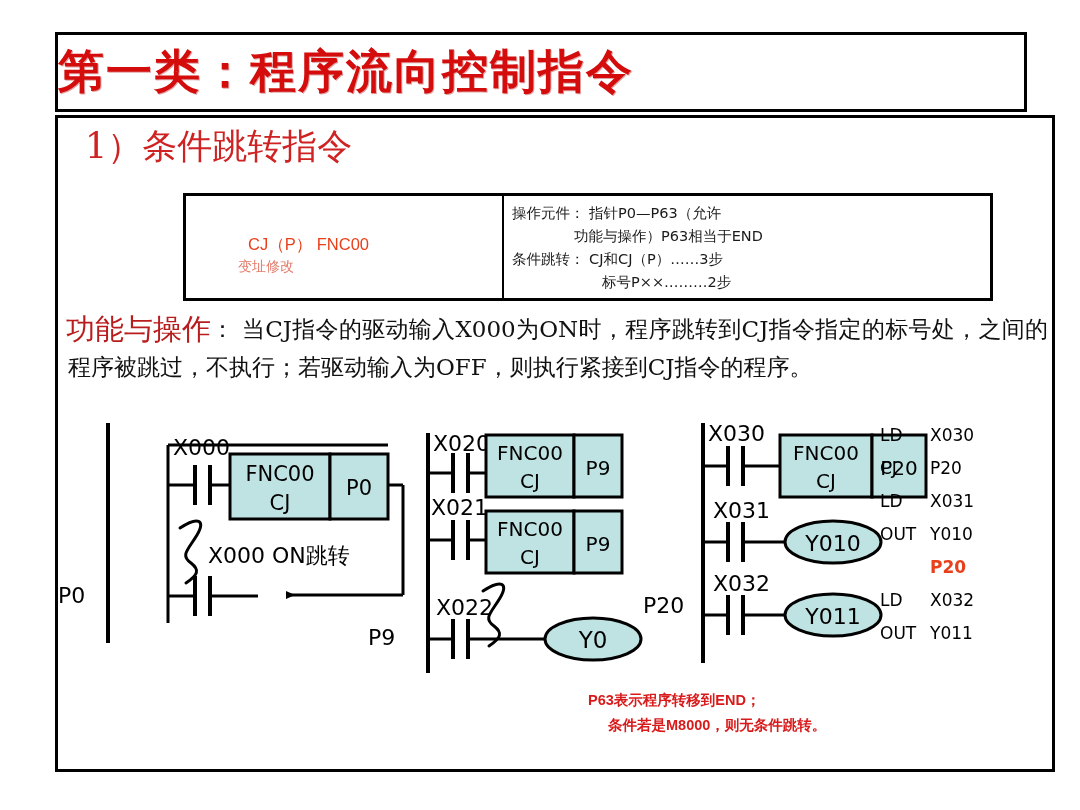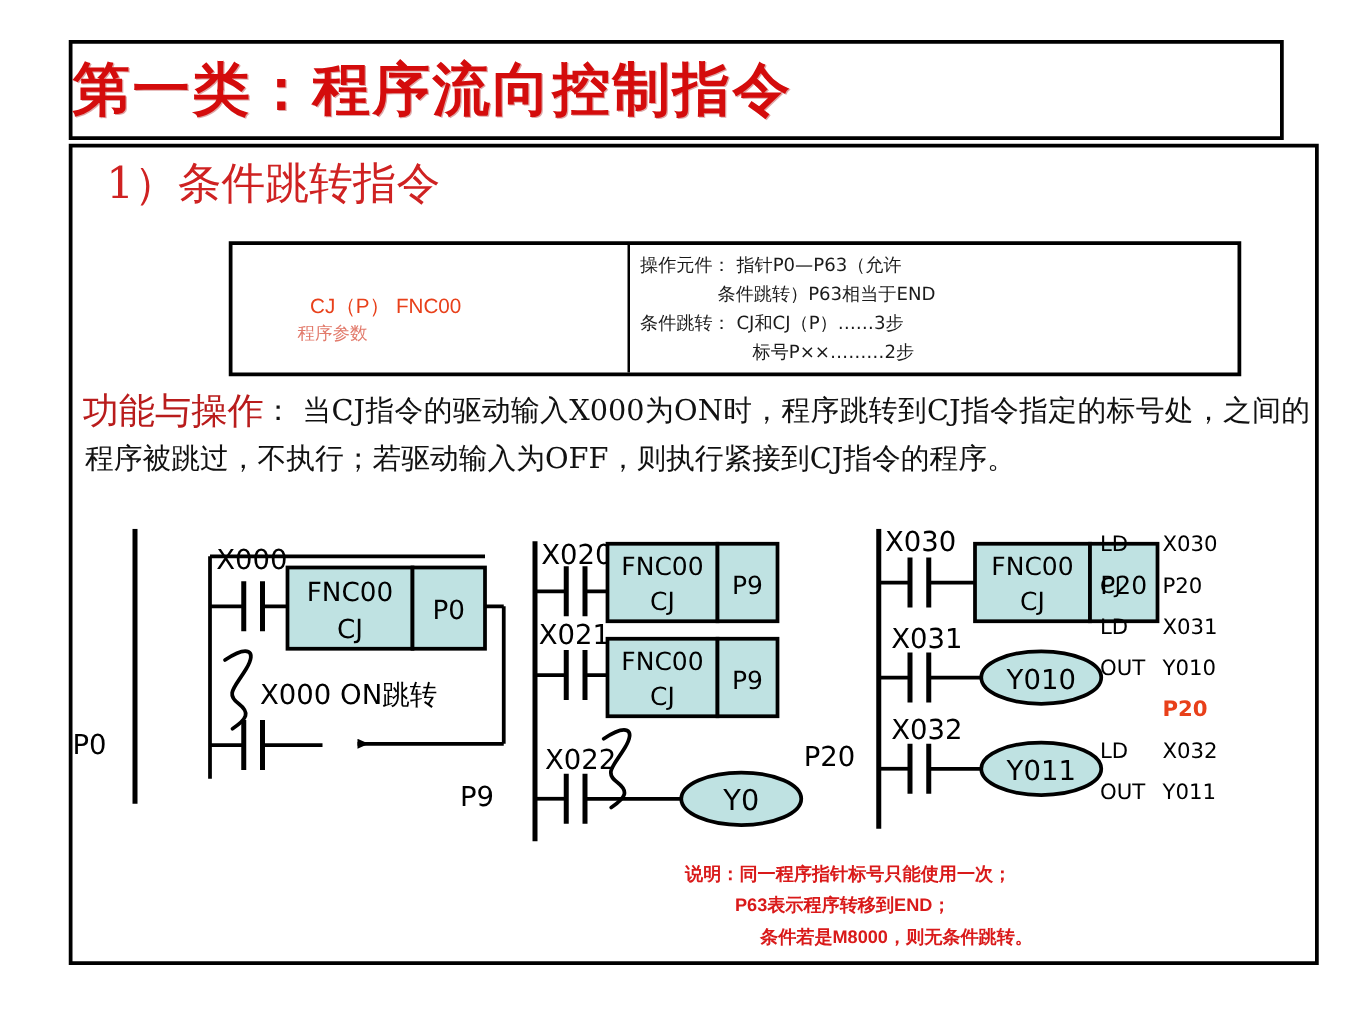--- a/index.html
+++ b/index.html
@@ -167,25 +167,25 @@
   <div id="title-text">第一类：程序流向控制指令</div>
 </div>
 
 <div id="body-frame">
 
   <div id="subtitle">1）条件跳转指令</div>
 
   <div id="spec-table">
     <div id="spec-left">
       <div class="spec-title">CJ（P） FNC00</div>
-      <div class="spec-sub">程序参数</div>
+      <div class="spec-sub">变址修改</div>
     </div>
     <div id="spec-right">
       <div class="spec-line">操作元件： 指针P0—P63（允许</div>
-      <div class="spec-line indent">条件跳转）P63相当于END</div>
+      <div class="spec-line indent">功能与操作）P63相当于END</div>
       <div class="spec-line">条件跳转： CJ和CJ（P）……3步</div>
       <div class="spec-line indent2">标号P××………2步</div>
     </div>
   </div>
 
   <div id="func-block">
     <span id="func-head">功能与操作</span>
     <div id="func-text">： 当CJ指令的驱动输入X000为ON时，程序跳转到CJ指令指定的标号处，之间的程序被跳过，不执行；若驱动输入为OFF，则执行紧接到CJ指令的程序。</div>
   </div>
 
@@ -333,18 +333,17 @@
       <text x="822" y="183" font-family="DejaVu Sans, Liberation Sans, sans-serif" font-size="17" fill="#000">LD</text>
       <text x="872" y="183" font-family="DejaVu Sans, Liberation Sans, sans-serif" font-size="17" fill="#000">X032</text>
 
       <text x="822" y="216" font-family="DejaVu Sans, Liberation Sans, sans-serif" font-size="17" fill="#000">OUT</text>
       <text x="872" y="216" font-family="DejaVu Sans, Liberation Sans, sans-serif" font-size="17" fill="#000">Y011</text>
     </g>
   </svg>
   </div>
 
   <div id="note-block">
-    <div class="note-line">说明：同一程序指针标号只能使用一次；</div>
     <div class="note-line ind1">P63表示程序转移到END；</div>
     <div class="note-line ind2">条件若是M8000，则无条件跳转。</div>
   </div>
 
 </div>
 
 </body></html>

